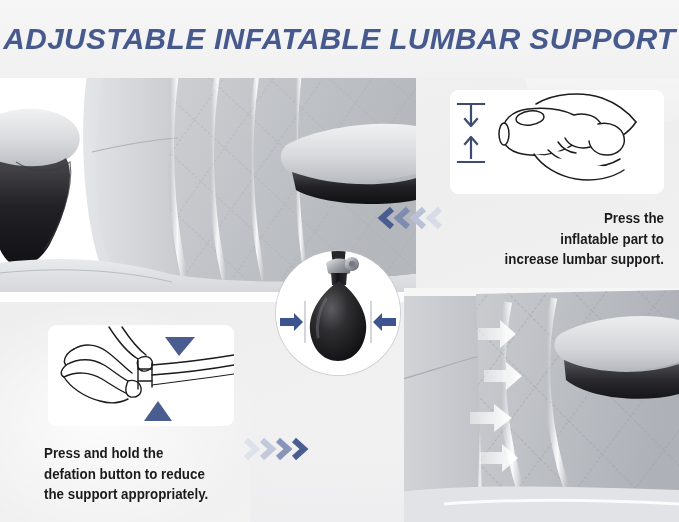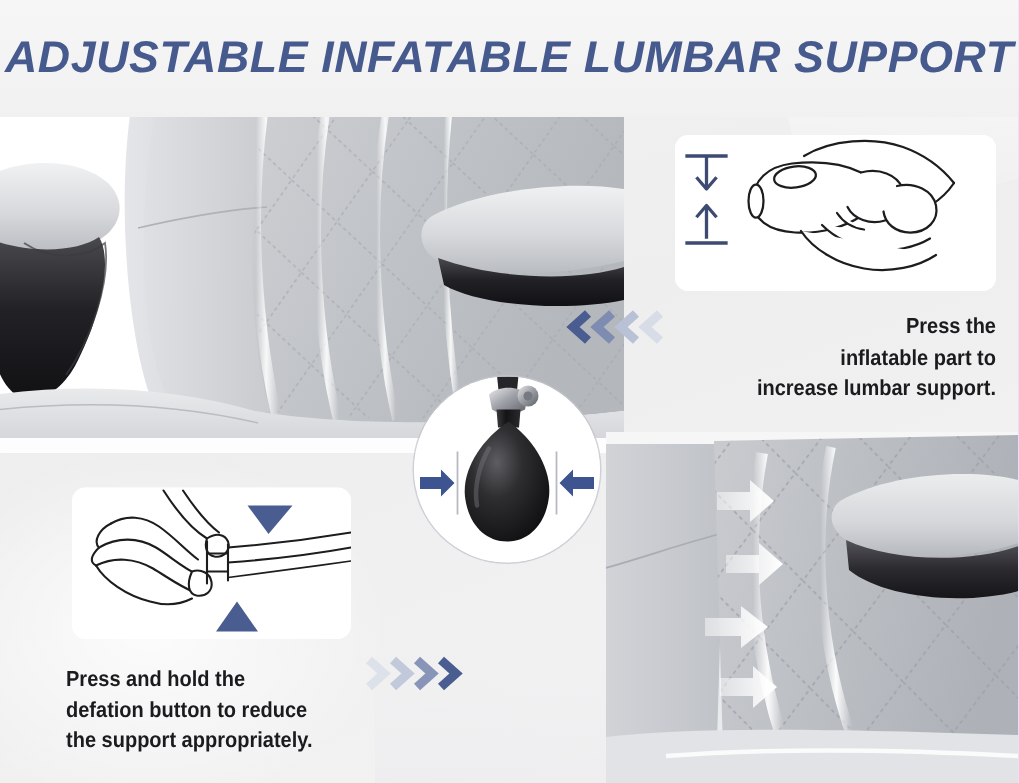--- a/index.html
+++ b/index.html
@@ -5,21 +5,21 @@
   html, body {
     margin: 0;
     padding: 0;
     background: #ffffff;
   }
   #page {
     position: relative;
     width: 679px;
     height: 522px;
     overflow: hidden;
-    background: #c4b5fd;
+    background: #7dd3fc;
     font-family: "Liberation Sans", sans-serif;
   }
 
   
   .bg-base {
     position: absolute;
     inset: 0;
     background: linear-gradient(160deg, #f3f3f4 0%, #eeeeef 45%, #f4f4f5 100%);
   }
   .bg-sheen-a {

